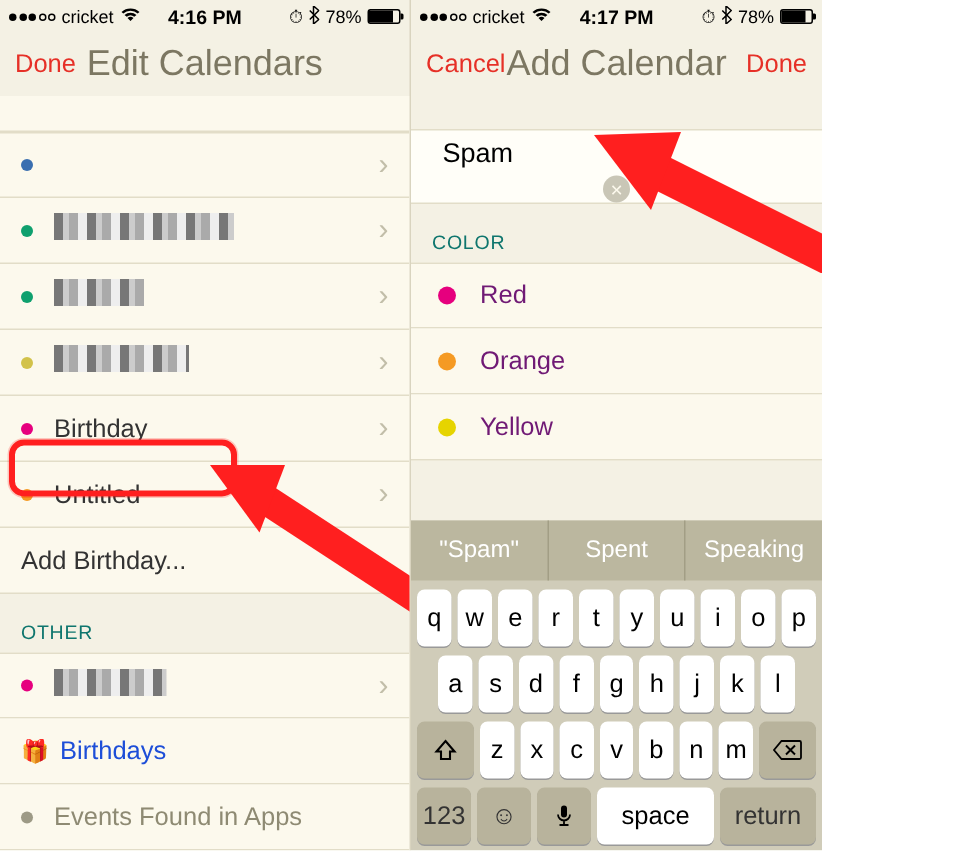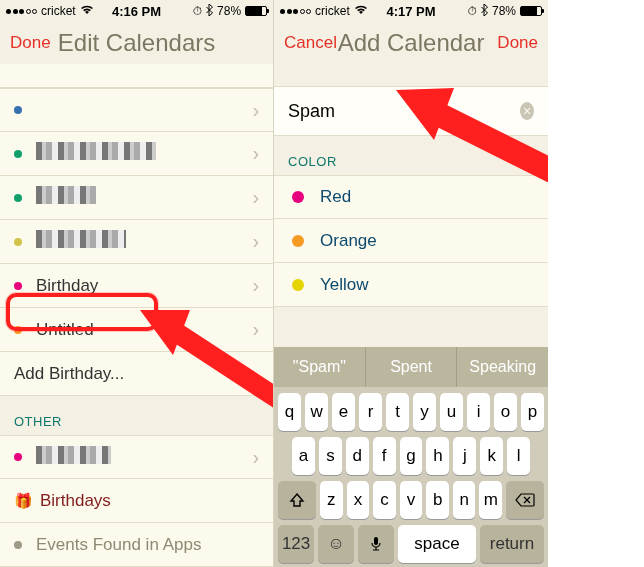--- a/index.html
+++ b/index.html
@@ -42,25 +42,25 @@
   .pix { display:inline-block; height:18px; background: repeating-linear-gradient(90deg,#777 0 6px,#ccc 6px 10px,#aaa 10px 16px,#eee 16px 22px); filter: blur(0.4px); }
   .pix.w100 { width:120px; } .pix.w60 { width:60px; } .pix.w80 { width:90px; } .pix.w70 { width:75px; }
 
   
   .highlight-box { position: absolute; border: 4px solid #ff1f1f; border-radius: 10px; top: 293px; left: 6px; width: 152px; height: 38px; pointer-events:none; box-shadow: 0 0 0 1px rgba(255,0,0,0.2); }
 
   
   .arrow { position: absolute; pointer-events: none; }
 
   
-  .input-row { background: #fffef8; height: 50px; display: flex; align-items: center; padding: 0 14px; border-top: 1px solid #e2ddc8; border-bottom: 1px solid #e2ddc8; margin-top: 22px; }
+  .input-row { background: #fffef8; height: 50px; display: flex; align-items: center; padding: 0 14px; border-top: 1px solid #e2ddc8; border-bottom: 1px solid #e2ddc8; margin-top: 22px; flex-direction: column; }
   .input-text { flex: 1; font-size: 18px; color: #000; background: transparent; border: none; outline: none; }
   .clear-btn { width: 18px; height: 18px; border-radius: 50%; background: #c9c6b6; display:flex; align-items:center; justify-content:center; color:#fcf9ed; font-size:14px; }
 
-  .color-row { display: flex; align-items: center; height: 44px; background: #fcf9ed; border-bottom: 1px solid #e2ddc8; padding: 0 18px; font-size: 17px; color: #0c4a6e; }
+  .color-row { display: flex; align-items: center; height: 44px; background: #fcf9ed; border-bottom: 1px solid #e2ddc8; padding: 0 18px; font-size: 17px; color: #701a75; }
   .color-row .coldot { margin-right: 16px; }
 
   
   .kbd { position: absolute; bottom: 0; left: 0; right: 0; background: #d0ccb9; padding-bottom: 4px; }
   .sugg { display: flex; height: 40px; background: #bbb79f; }
   .sugg div { flex: 1; display: flex; align-items:center; justify-content:center; color: #fff; font-size: 16px; border-right: 1px solid #a29e85; }
   .sugg div:last-child { border-right:none; }
   .krow { display: flex; padding: 6px 4px 0; gap: 4px; justify-content: center; }
   .key { background: #fff; border-radius: 5px; box-shadow: 0 1px 0 #999; height: 38px; display:flex; align-items:center; justify-content:center; font-size:17px; flex: 1; min-width: 0; }
   .key.fn { background: #b8b39c; color: #333; }
@@ -154,21 +154,21 @@
       <div class="section-hdr">OTHER</div>
       <div id="left-other-rows">
           <div class="row first">
             <span class="coldot round" style="background: rgb(230, 0, 126);"></span>
             <span class="label"><span class="pix w70"></span></span>
             <span class="chevron">›</span>
           </div>
         </div>
       <div class="row">
         <span class="gift-icon">🎁</span>
-        <span class="label" style="color:#7f1d1d">Birthdays</span>
+        <span class="label" style="color:#1d4ed8">Birthdays</span>
       </div>
       <div class="row">
         <span class="coldot round" style="background:#9d9a86"></span>
         <span class="label" style="color:#8e8a73">Events Found in Apps</span>
       </div>
     </div>
 
     <div class="highlight-box"></div>
     <svg class="arrow" style="top:300px; left:135px;" width="170" height="120" viewBox="0 0 170 120">
       <path d="M160 110 L30 25" stroke="#ff1f1f" stroke-width="20"></path>

